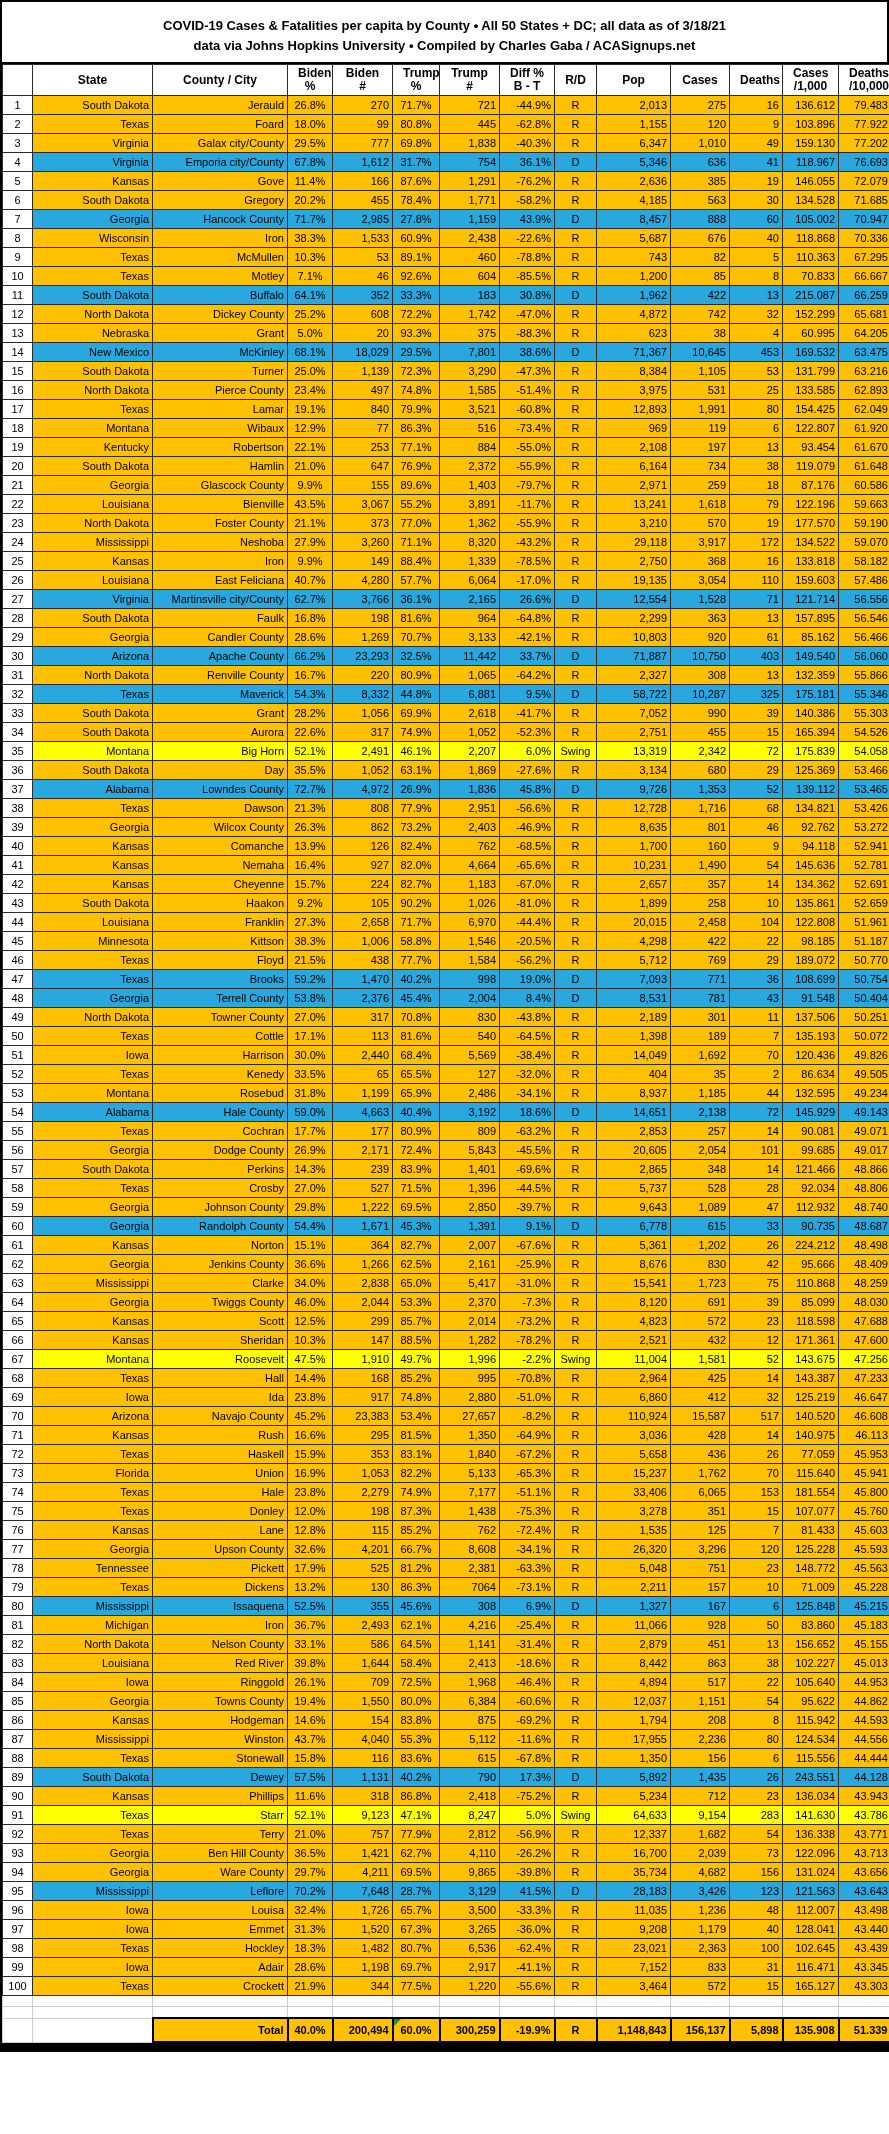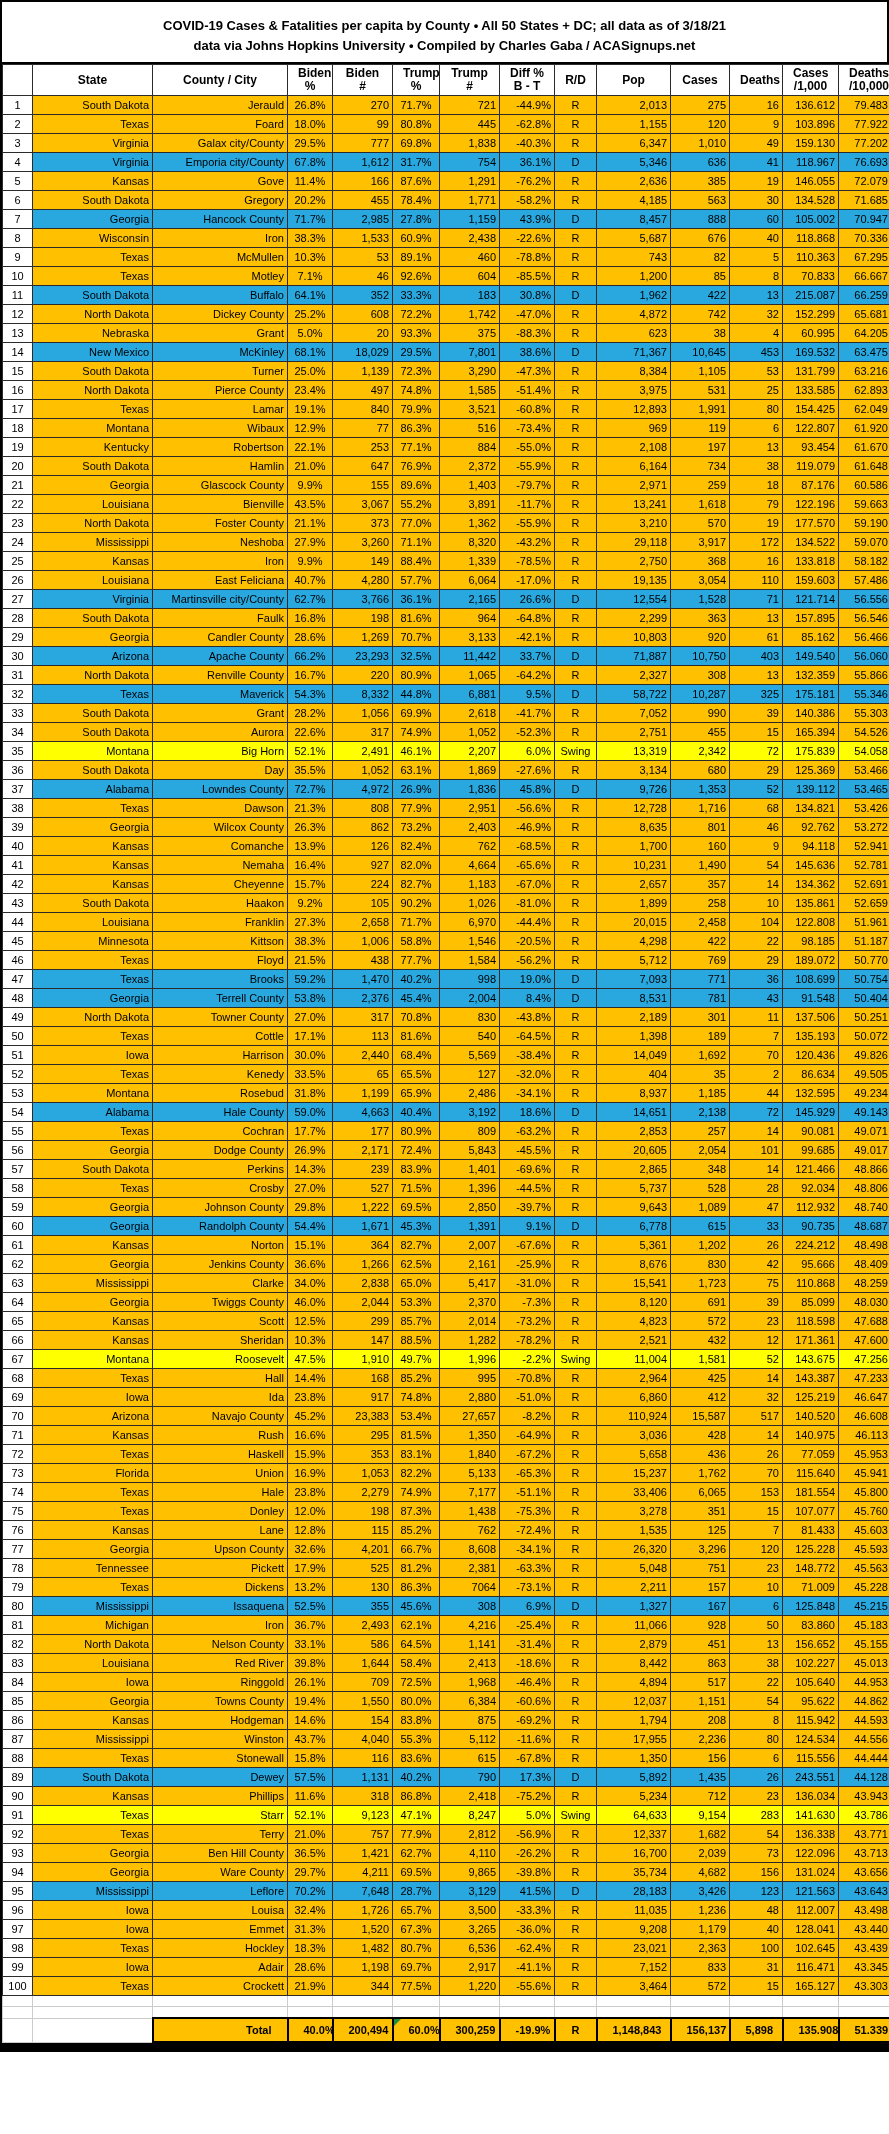--- a/index.html
+++ b/index.html
@@ -17,21 +17,21 @@
   .c-county{text-align:right;}
   .c-pct{text-align:center;}
   .c-num{text-align:right;}
   .c-diff{text-align:right;}
   .c-party{text-align:center;}
   .row-r td{background:var(--r-color);}
   .row-d td{background:var(--d-color);}
   .row-swing td{background:var(--swing-color);}
   .row-r td.c-rank,.row-d td.c-rank,.row-swing td.c-rank{background:#fff;}
   tr.gap td{background:#fff;border:1px solid #ccc;height:10px;padding:0;}
-  tr.total-row td{background:var(--r-color);border:2px solid #000;font-weight:bold;font-size:11px;height:22px;padding:0 15px;}
+  tr.total-row td{background:var(--r-color);border:2px solid #000;font-weight:bold;font-size:11px;height:22px;padding:0 3px;}
   tr.total-row td.blank{background:#fff;border:1px solid #ccc;}
   td.tri-cell{position:relative;}
   .tri{position:absolute;top:0;left:0;width:0;height:0;border-top:7px solid #1e8e3e;border-right:7px solid transparent;}
   .bottom-bar{height:7px;background:#000;width:100%;}
 </style>
 </head>
 <body>
 
 <div class="sheet">
   <div class="frame">

